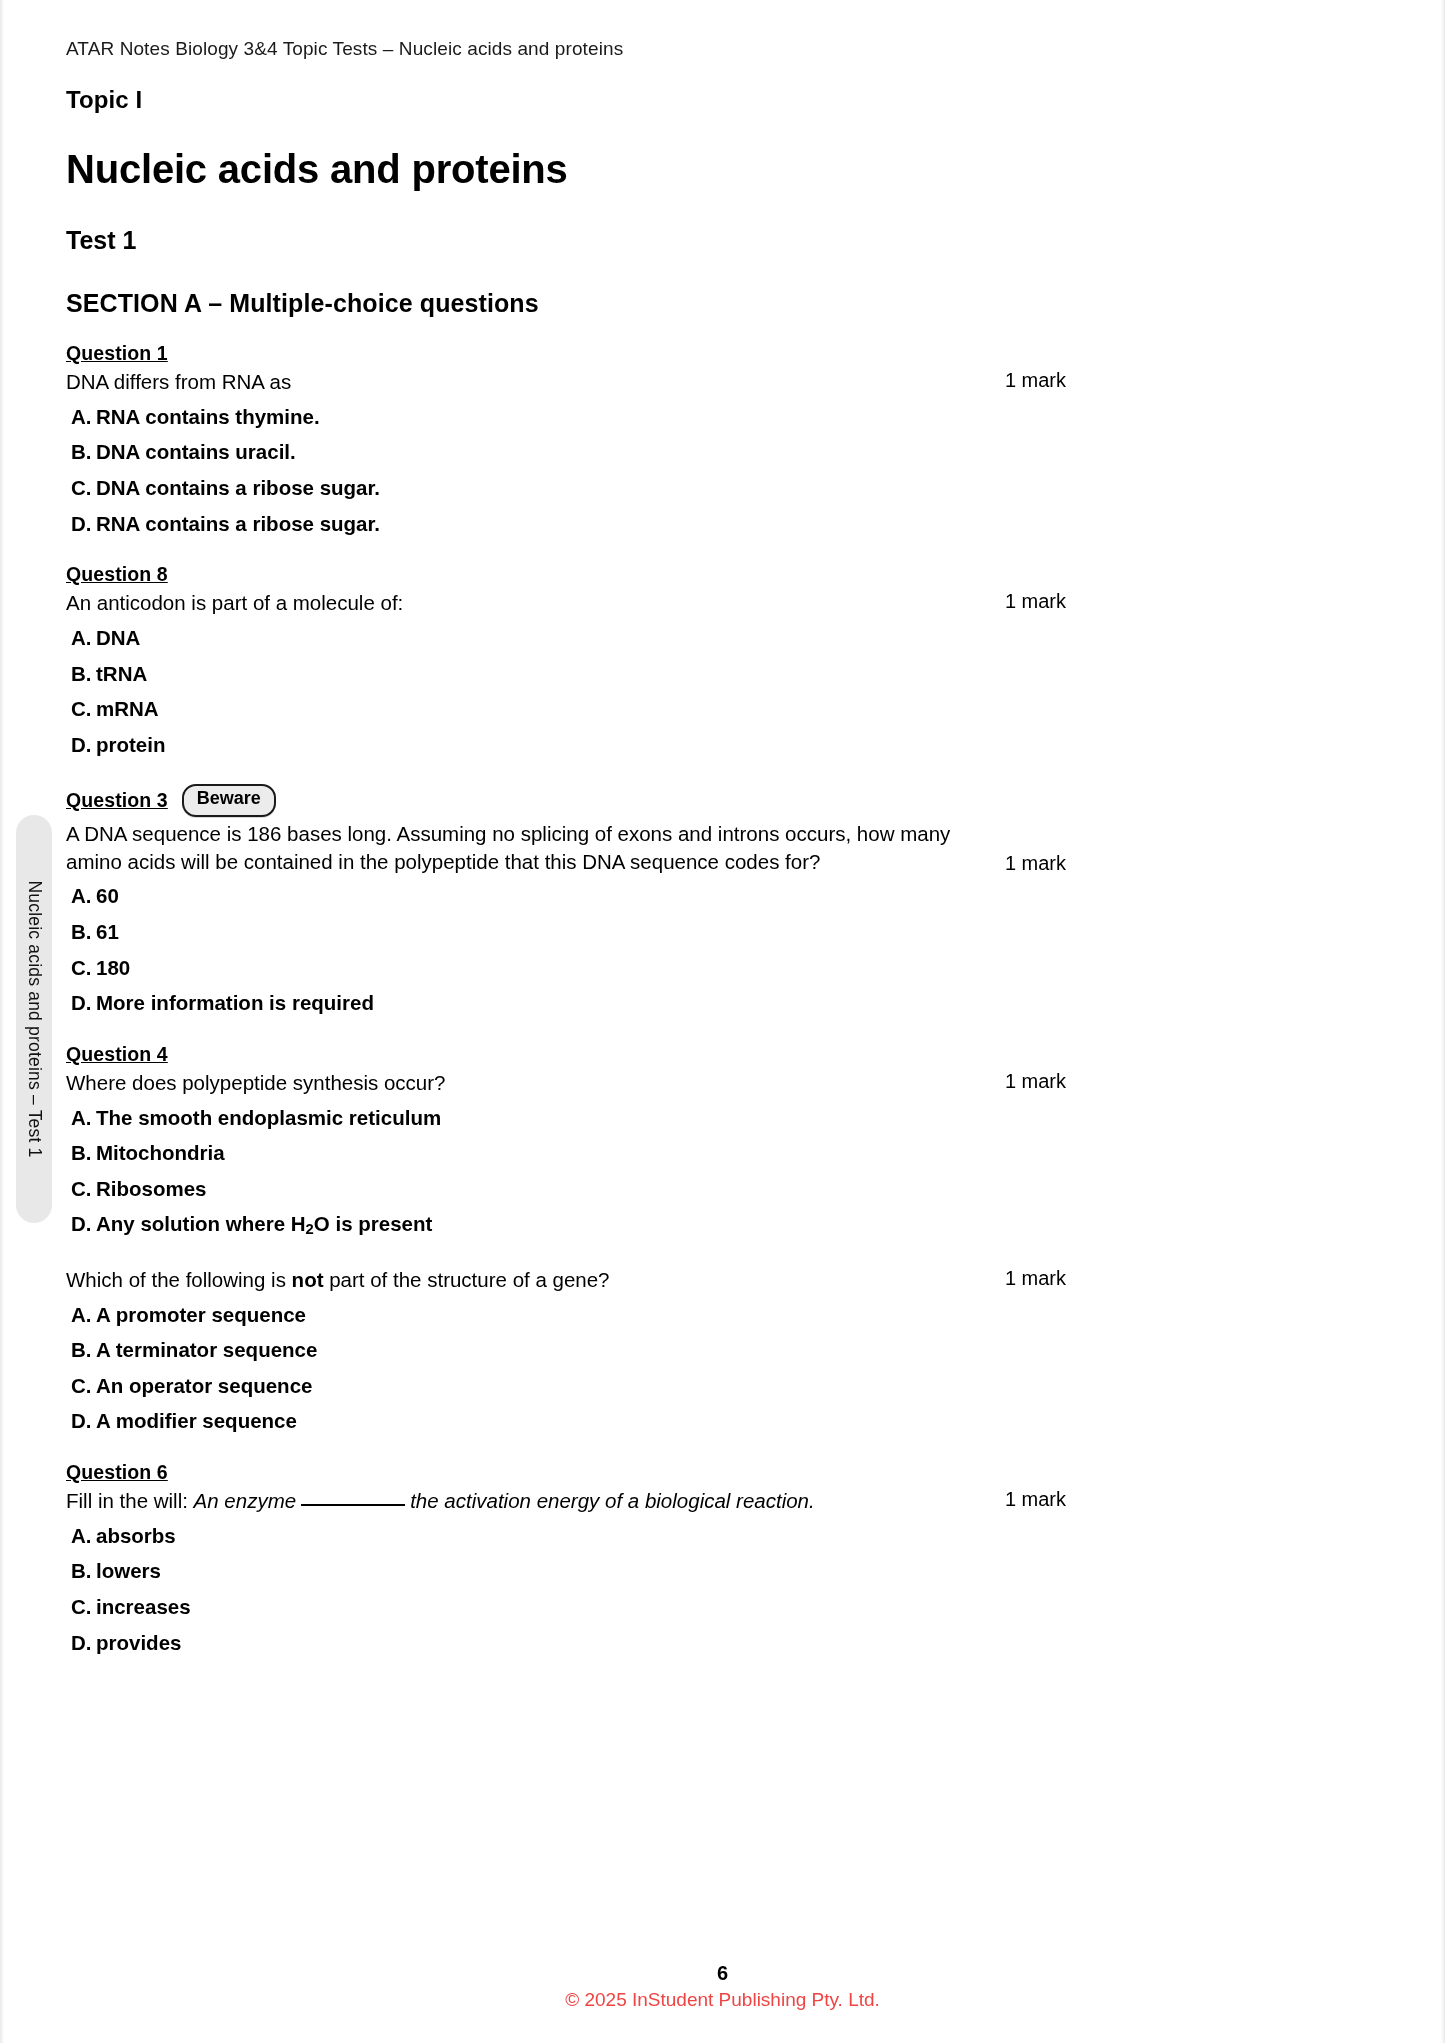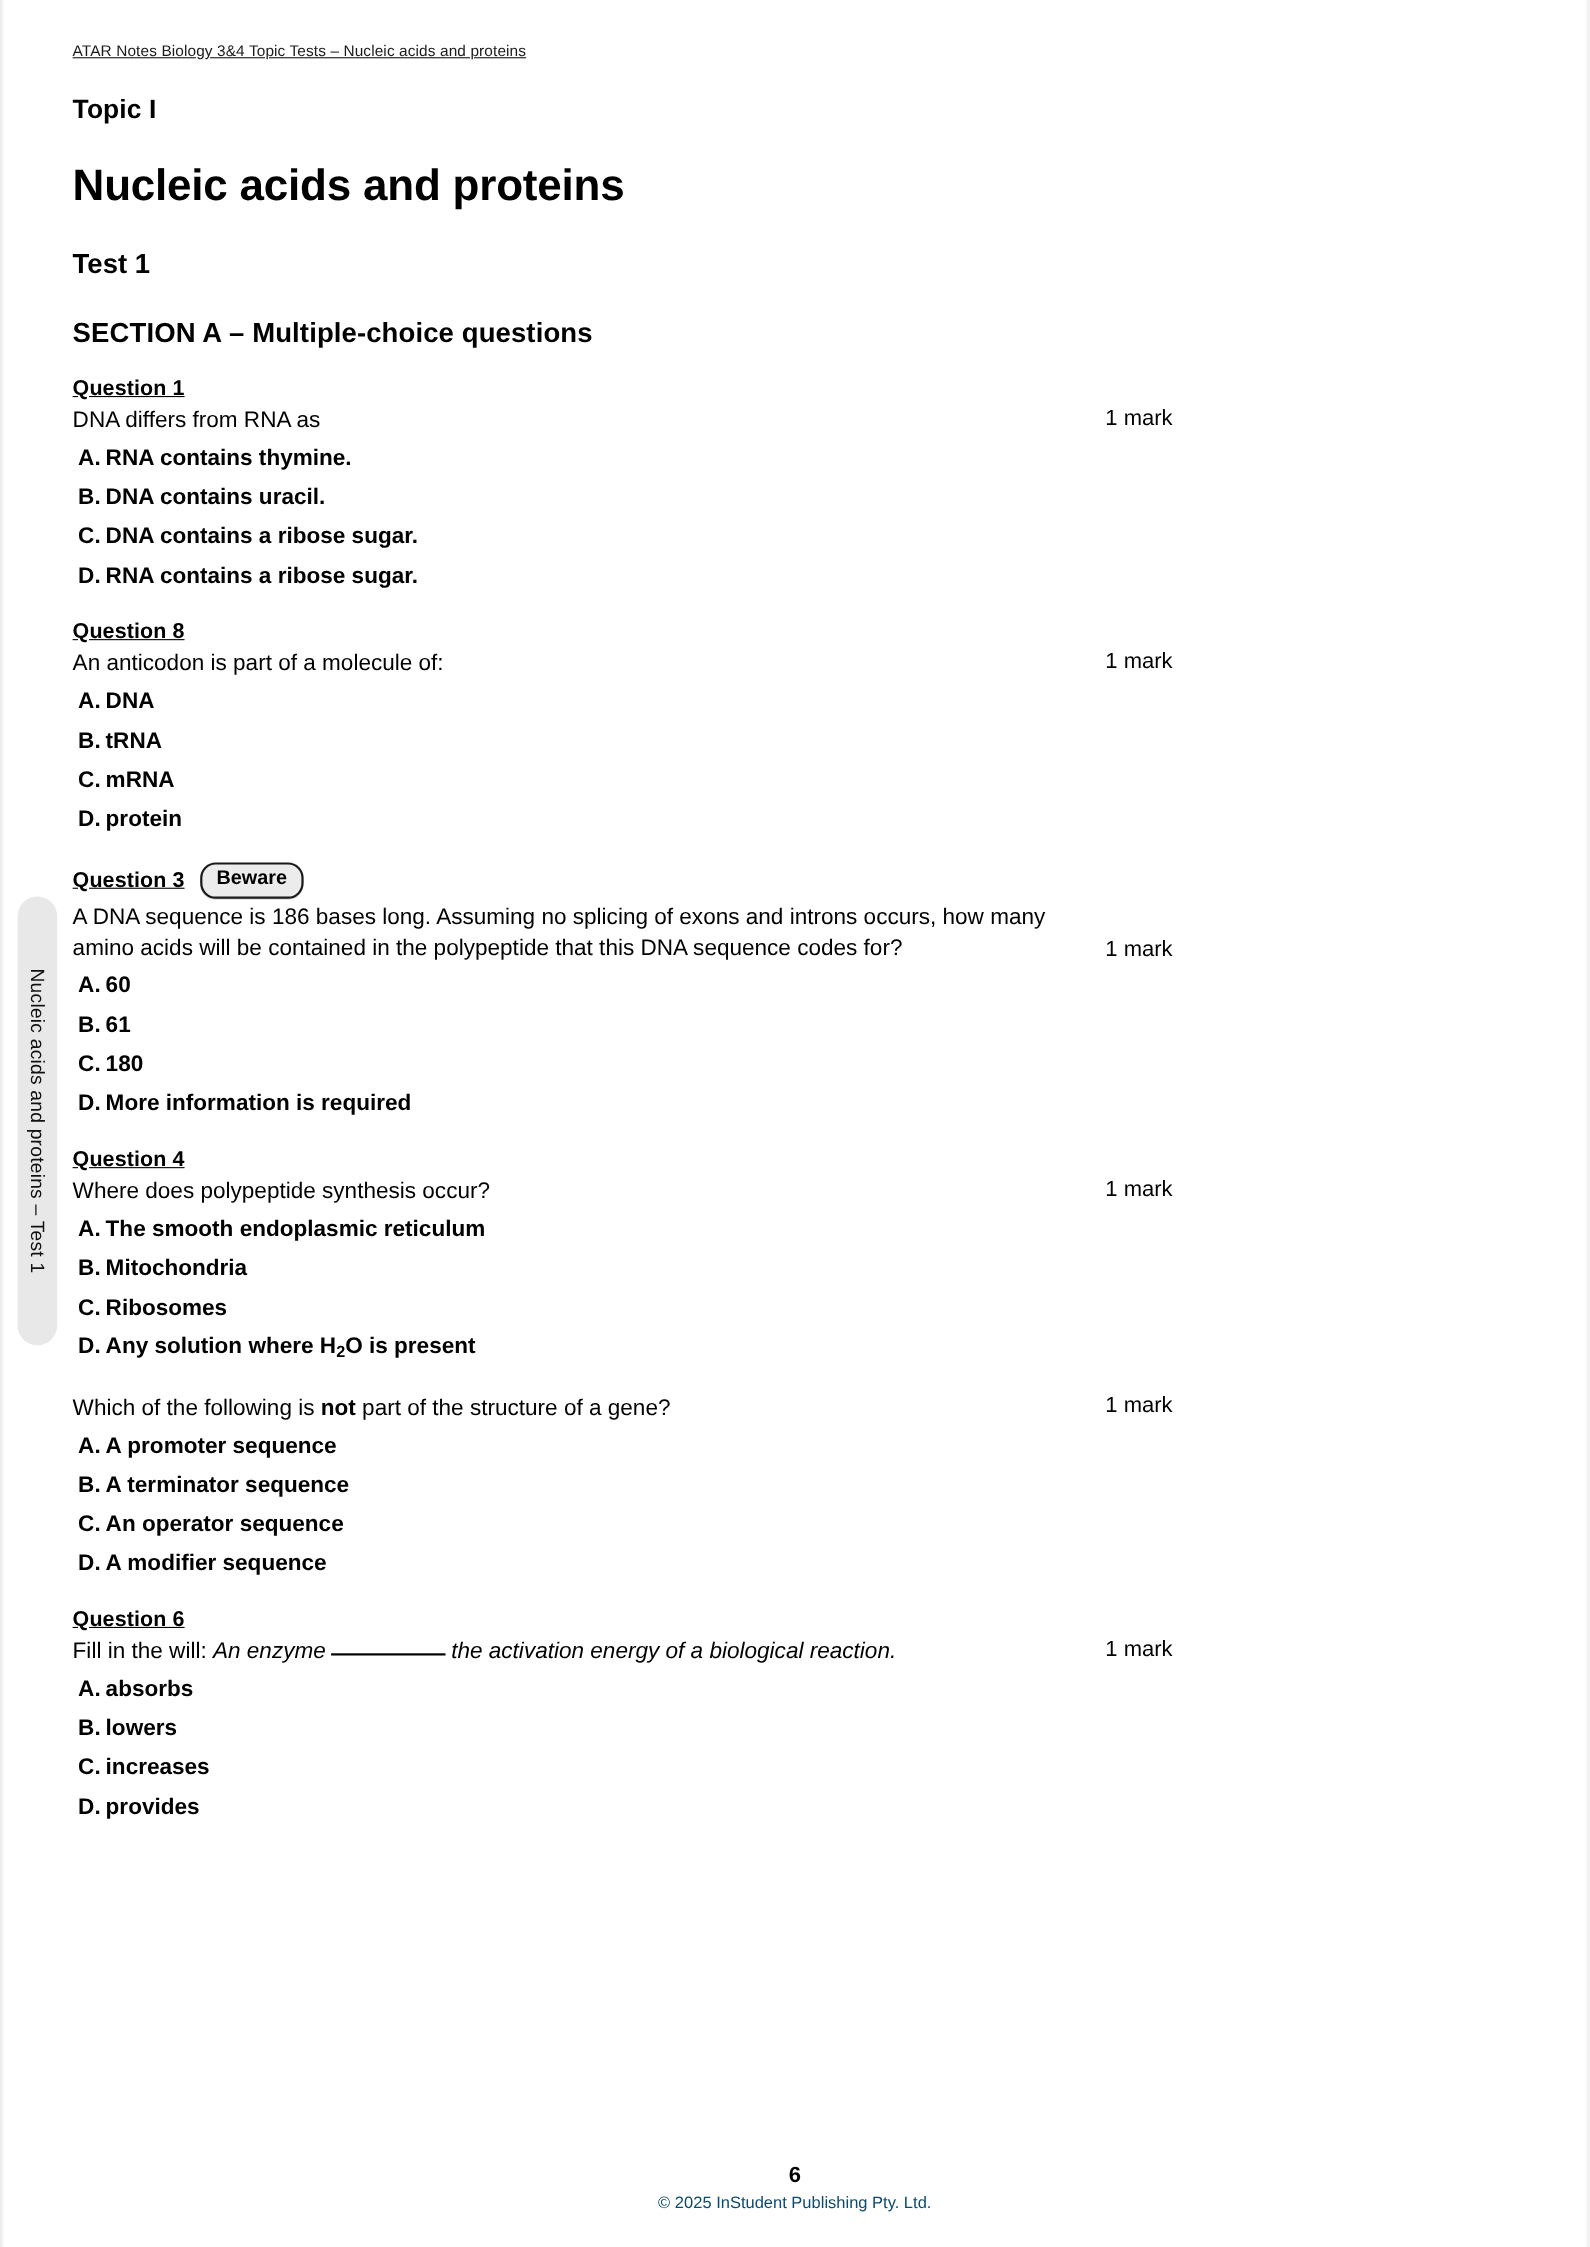--- a/index.html
+++ b/index.html
@@ -31,25 +31,24 @@
     right: 0; top: 0; bottom: 0;
     width: 4px;
     background: linear-gradient(to left, #e9e9e9, #ffffff);
   }
 
   
   .running-header {
     position: absolute;
     left: 66px;
     top: 38px;
-    font-size: 14px;
+    font-size: 19px;
     letter-spacing: 0.1px;
     color: #1a1a1a;
     white-space: nowrap;
-    text-decoration: underline;
   }
 
   
   .side-tab {
     position: absolute;
     left: 16px;
     top: 815px;
     width: 36px;
     height: 408px;
     background: #e8e8e8;
@@ -187,22 +186,22 @@
     right: 0;
     bottom: 32px;
     text-align: center;
   }
   .page-number {
     font-size: 20px;
     font-weight: bold;
     margin-bottom: 4px;
   }
   .copyright {
-    font-size: 15px;
-    color: #0c4a6e;
+    font-size: 19px;
+    color: #ef4444;
   }
 </style>
 </head>
 <body>
 
 <div class="page">
 
   <div class="page-edge-left"></div>
   <div class="page-edge-right"></div>
 

